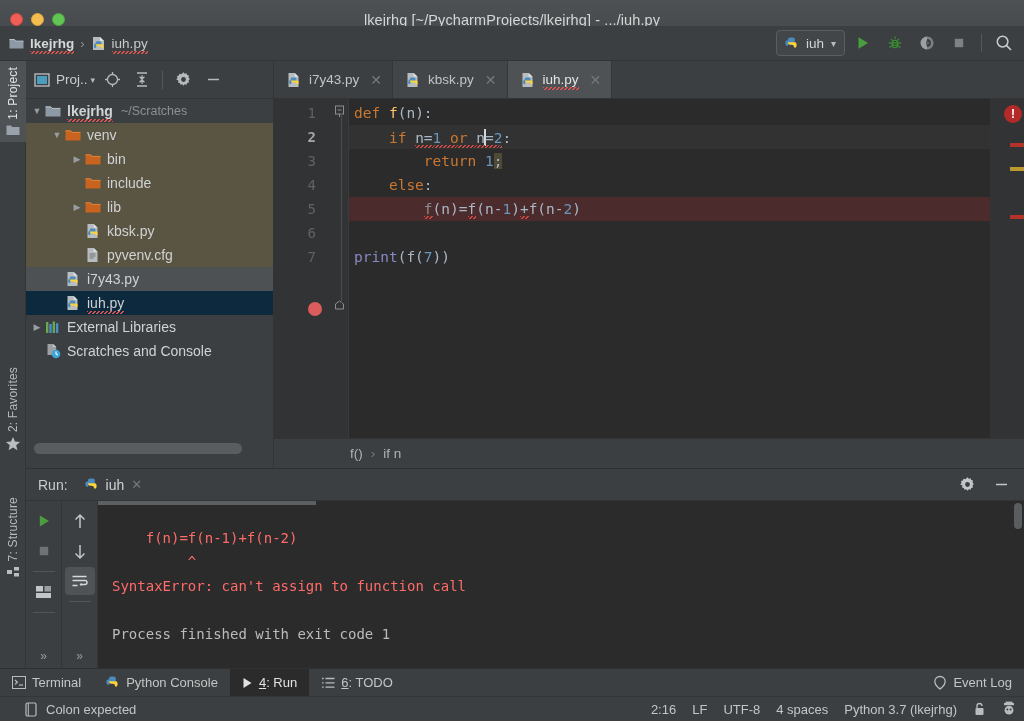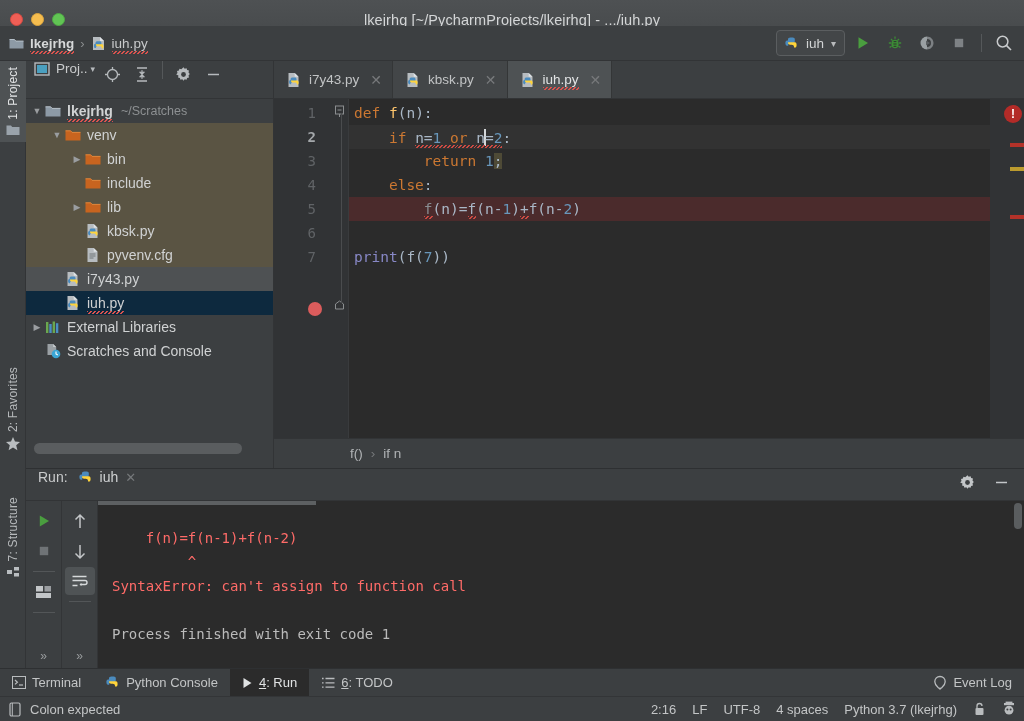--- a/index.html
+++ b/index.html
@@ -69,21 +69,21 @@
   }
   .vtab.active{ background:#4e5254; }
   .vtab.active .vlabel{ color:#e3e5e6; }
 
   
   .project{
     position:absolute; left:26px; top:61px; width:248px; height:407px;
     background:#3c3f41; border-right:1px solid #323436;
   }
   .proj-head{
-    height:38px; display:flex; align-items:flex-start; gap:4px; padding:0 6px 0 8px;
+    height:38px; display:flex; align-items:center; gap:4px; padding:0 6px 0 8px;
     border-bottom:1px solid #323436;
   }
   .proj-title{ display:flex; align-items:center; gap:6px; font-size:13.5px; color:#c9cbcc;}
   .icon-btn{ width:26px; height:26px; display:flex; align-items:center; justify-content:center;}
   .head-div{ width:1px; height:18px; background:#55585a; margin:0 3px;}
 
   .tree{ position:relative; height:369px; background:#3c3f41; overflow:hidden; font-size:14px;}
   .row{
     position:relative; height:24px; display:flex; align-items:center;
     white-space:nowrap; color:#d0d2d3;
@@ -177,21 +177,21 @@
     border-top:1px solid #323436;
   }
   .bc-sep{ color:#75787a; }
 
   
   .runpanel{
     position:absolute; left:26px; top:468px; width:998px; height:200px;
     background:#3c3f41; border-top:1px solid #2e3032;
   }
   .run-head{
-    height:32px; display:flex; align-items:flex-start; gap:10px; padding-left:12px;
+    height:32px; display:flex; align-items:center; gap:16px; padding-left:12px;
     border-bottom:1px solid #323436;
   }
   .run-label{ font-size:14px; color:#c9cbcc;}
   .run-tab{ display:flex; align-items:center; gap:7px; font-size:14px; color:#d0d2d3;}
   .run-head-right{ margin-left:auto; display:flex; align-items:center; gap:8px; padding-right:10px;}
 
   .run-tools{
     position:absolute; left:0; top:32px; width:36px; height:168px;
     display:flex; flex-direction:column; align-items:center; gap:2px; padding-top:6px;
     border-right:1px solid #333537;
@@ -236,21 +236,21 @@
   .u{ text-decoration:underline;}
   .bottom-right{ margin-left:auto; display:flex; align-items:center; gap:6px; padding-right:12px;
     font-size:13px; color:#c3c5c6;}
 
   
   .statusbar{
     position:absolute; left:0; top:696px; width:1024px; height:25px;
     background:#3c3f41; display:flex; align-items:center;
     border-top:1px solid #333537; font-size:13px; color:#c3c5c6;
   }
-  .st-left{ display:flex; align-items:flex-end; gap:8px; padding-left:8px;}
+  .st-left{ display:flex; align-items:flex-end; gap:8px; padding-left:24px;}
   .st-right{ margin-left:auto; display:flex; align-items:center; gap:16px; padding-right:8px;}
   svg{ display:block; }
 </style>
 </head>
 <body>
 
 <div class="app">
 
   <div class="titlebar">
     <div class="traffic">

